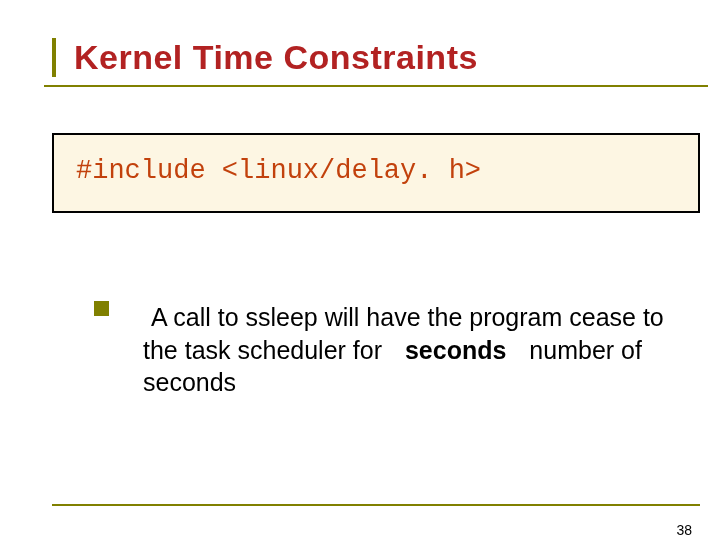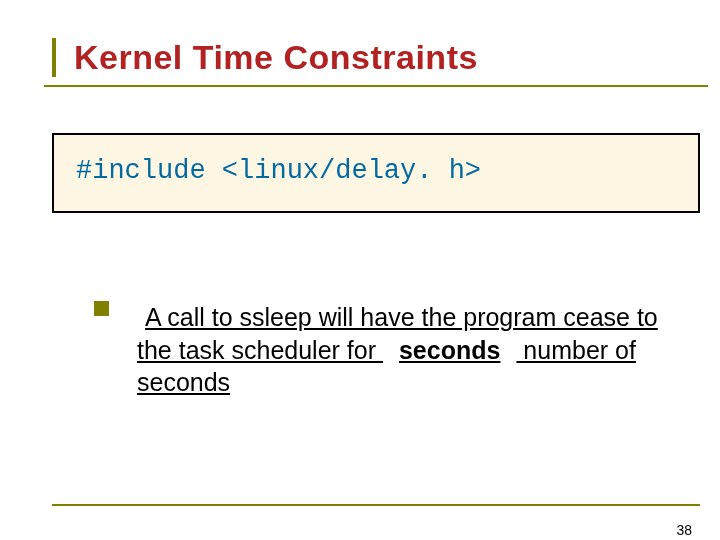--- a/index.html
+++ b/index.html
@@ -26,29 +26,28 @@
     border-top: 2px solid #808000;
     margin: 6px 0 46px 0;
   }
   .code-box {
     border: 2px solid #000000;
     background: #fdf6e3;
     padding: 10px 14px 14px 14px;
     font-family: "Courier New", Courier, monospace;
     font-size: 27px;
     line-height: 1.35;
-    color: #0369a1;
+    color: #c2410c;
     margin-bottom: 80px;
   }
   .bullet-row {
     display: flex;
     align-items: flex-start;
-    gap: 12px;
+    gap: 18px;
     padding: 0 8px 0 34px;
-    text-decoration: underline;
   }
   .bullet-marker {
     width: 15px;
     height: 15px;
     background: #808000;
     flex: 0 0 15px;
     margin-top: 8px;
   }
   .bullet-text {
     font-size: 25px;

